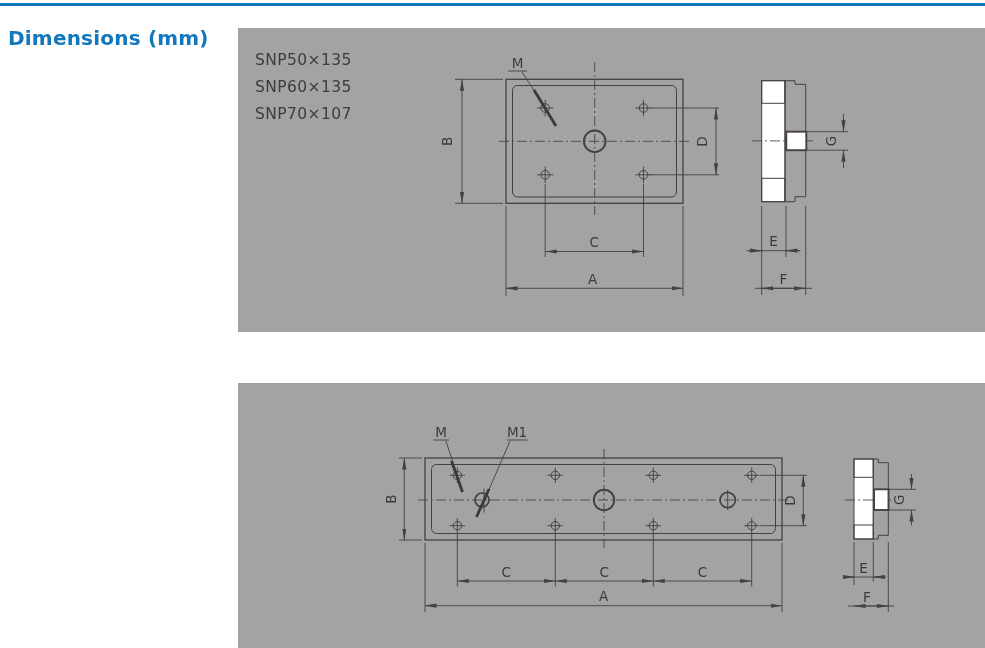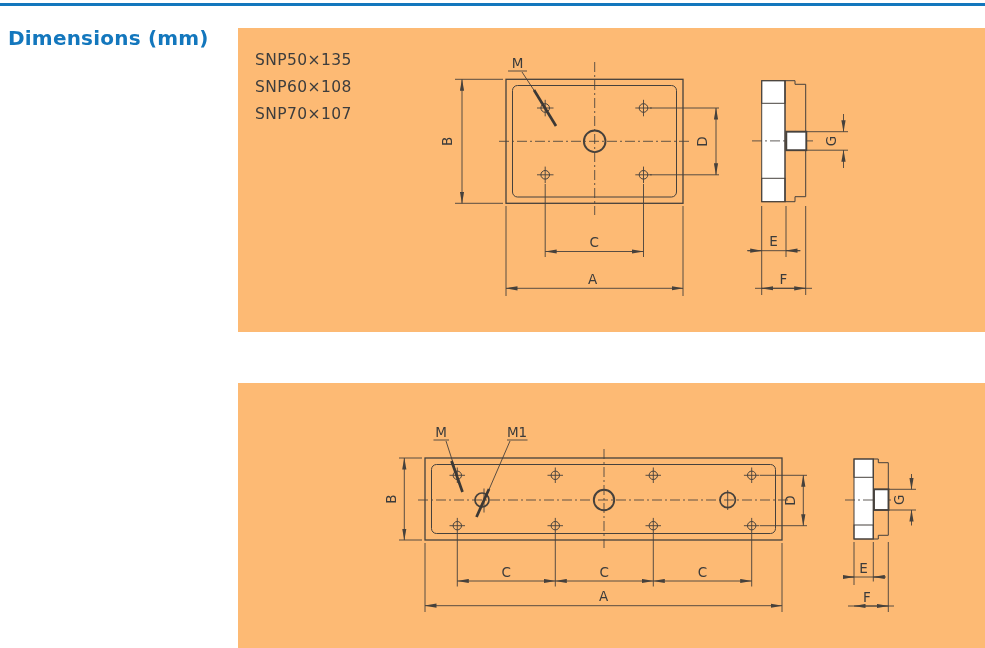--- a/index.html
+++ b/index.html
@@ -5,21 +5,21 @@
   html,body{margin:0;padding:0;}
   body{
     width:985px;height:648px;position:relative;background:#ffffff;
     font-family:"DejaVu Sans","Liberation Sans",sans-serif;overflow:hidden;
   }
   .top-rule{position:absolute;left:0;top:3px;width:985px;height:3px;background:#1377bd;}
   .page-title{
     position:absolute;left:8px;top:26px;font-size:20px;font-weight:bold;
     color:#1377bd;letter-spacing:0.2px;
   }
-  .panel{position:absolute;left:238px;width:747px;background:#fdba74;}
+  .panel{position:absolute;left:238px;width:747px;background:#a3a3a3;}
   .panel-1{top:28px;height:304px;}
   .panel-2{top:383px;height:265px;}
   .models{position:absolute;left:17px;color:#3d3d3d;font-size:15.5px;letter-spacing:0.4px;}
   .panel-1 .models{top:19px;}
   .panel-2 .models{top:16px;}
   .models div{line-height:27px;white-space:nowrap;}
   svg.overlay{position:absolute;left:0;top:0;}
   .ln{stroke:#46413c;stroke-width:1;fill:none;}
   .lw13{stroke-width:1.3;}
   .lw16{stroke-width:1.7;}
@@ -33,21 +33,21 @@
 </style>
 </head>
 <body>
 
 <div class="top-rule"></div>
 <div class="page-title">Dimensions (mm)</div>
 
 <div class="panel panel-1">
   <div class="models">
     <div>SNP50×135</div>
-    <div>SNP60×108</div>
+    <div>SNP60×135</div>
     <div>SNP70×107</div>
   </div>
 </div>
 
 <div class="panel panel-2">
   <div class="models">
   </div>
 </div>
 
 <svg class="overlay" width="985" height="648" viewBox="0 0 985 648">

